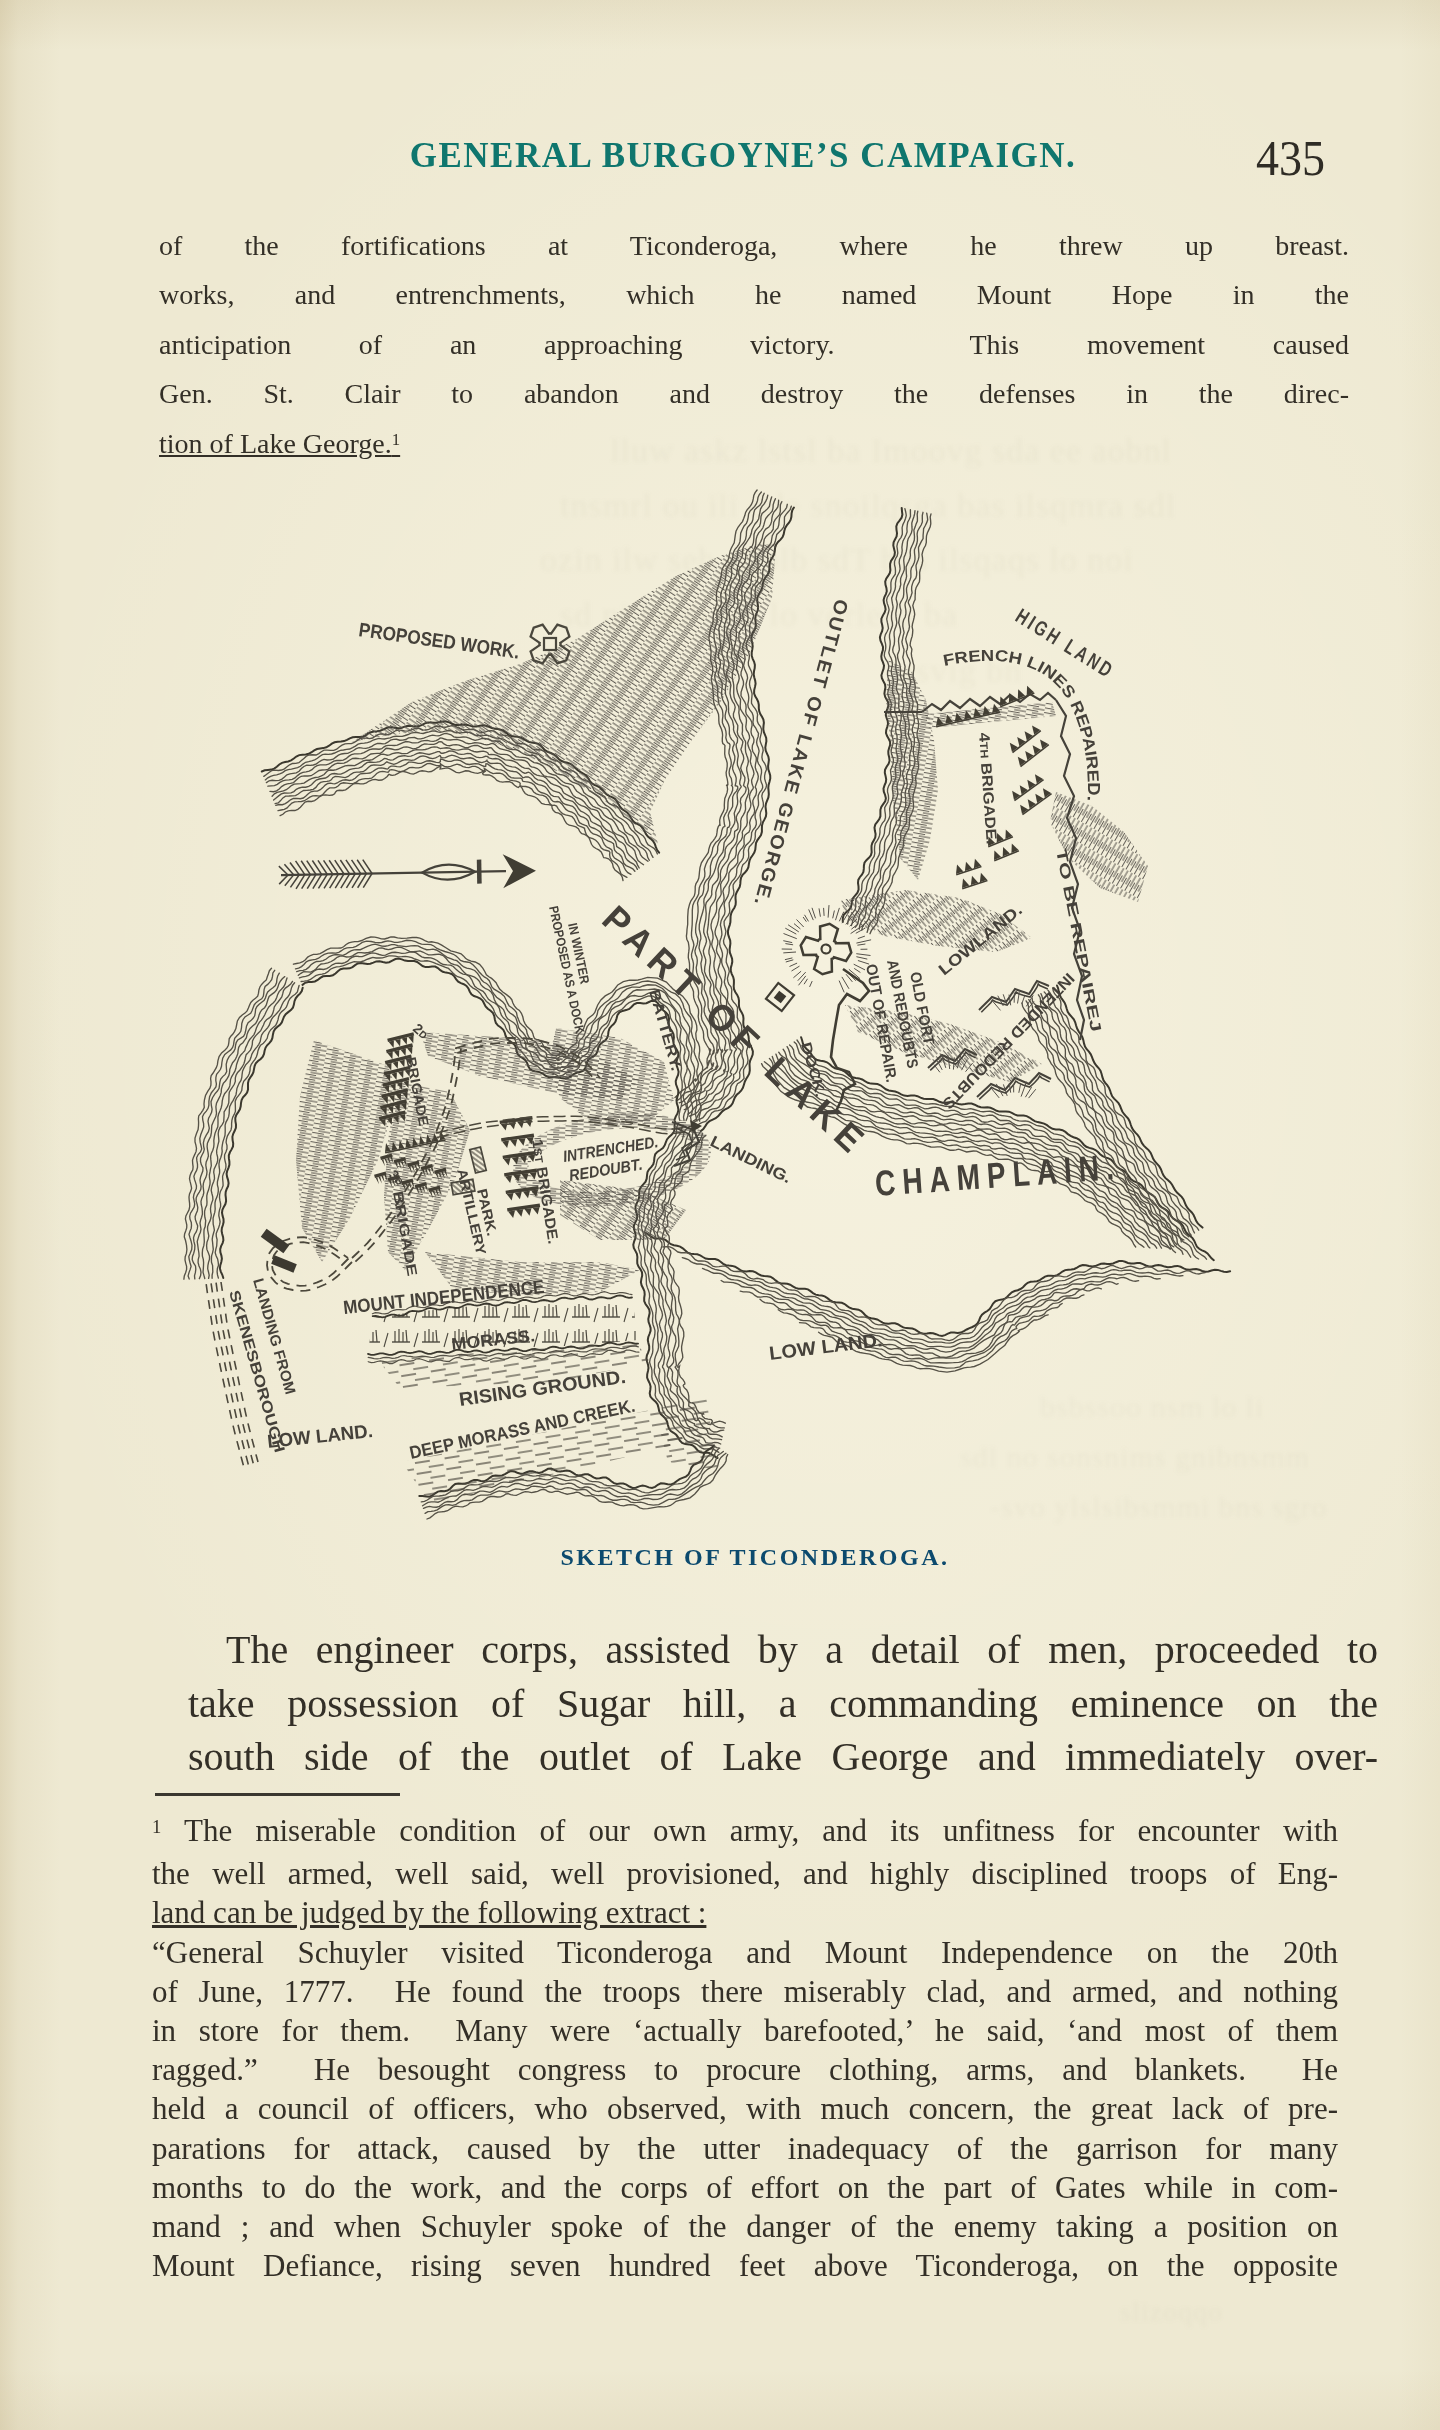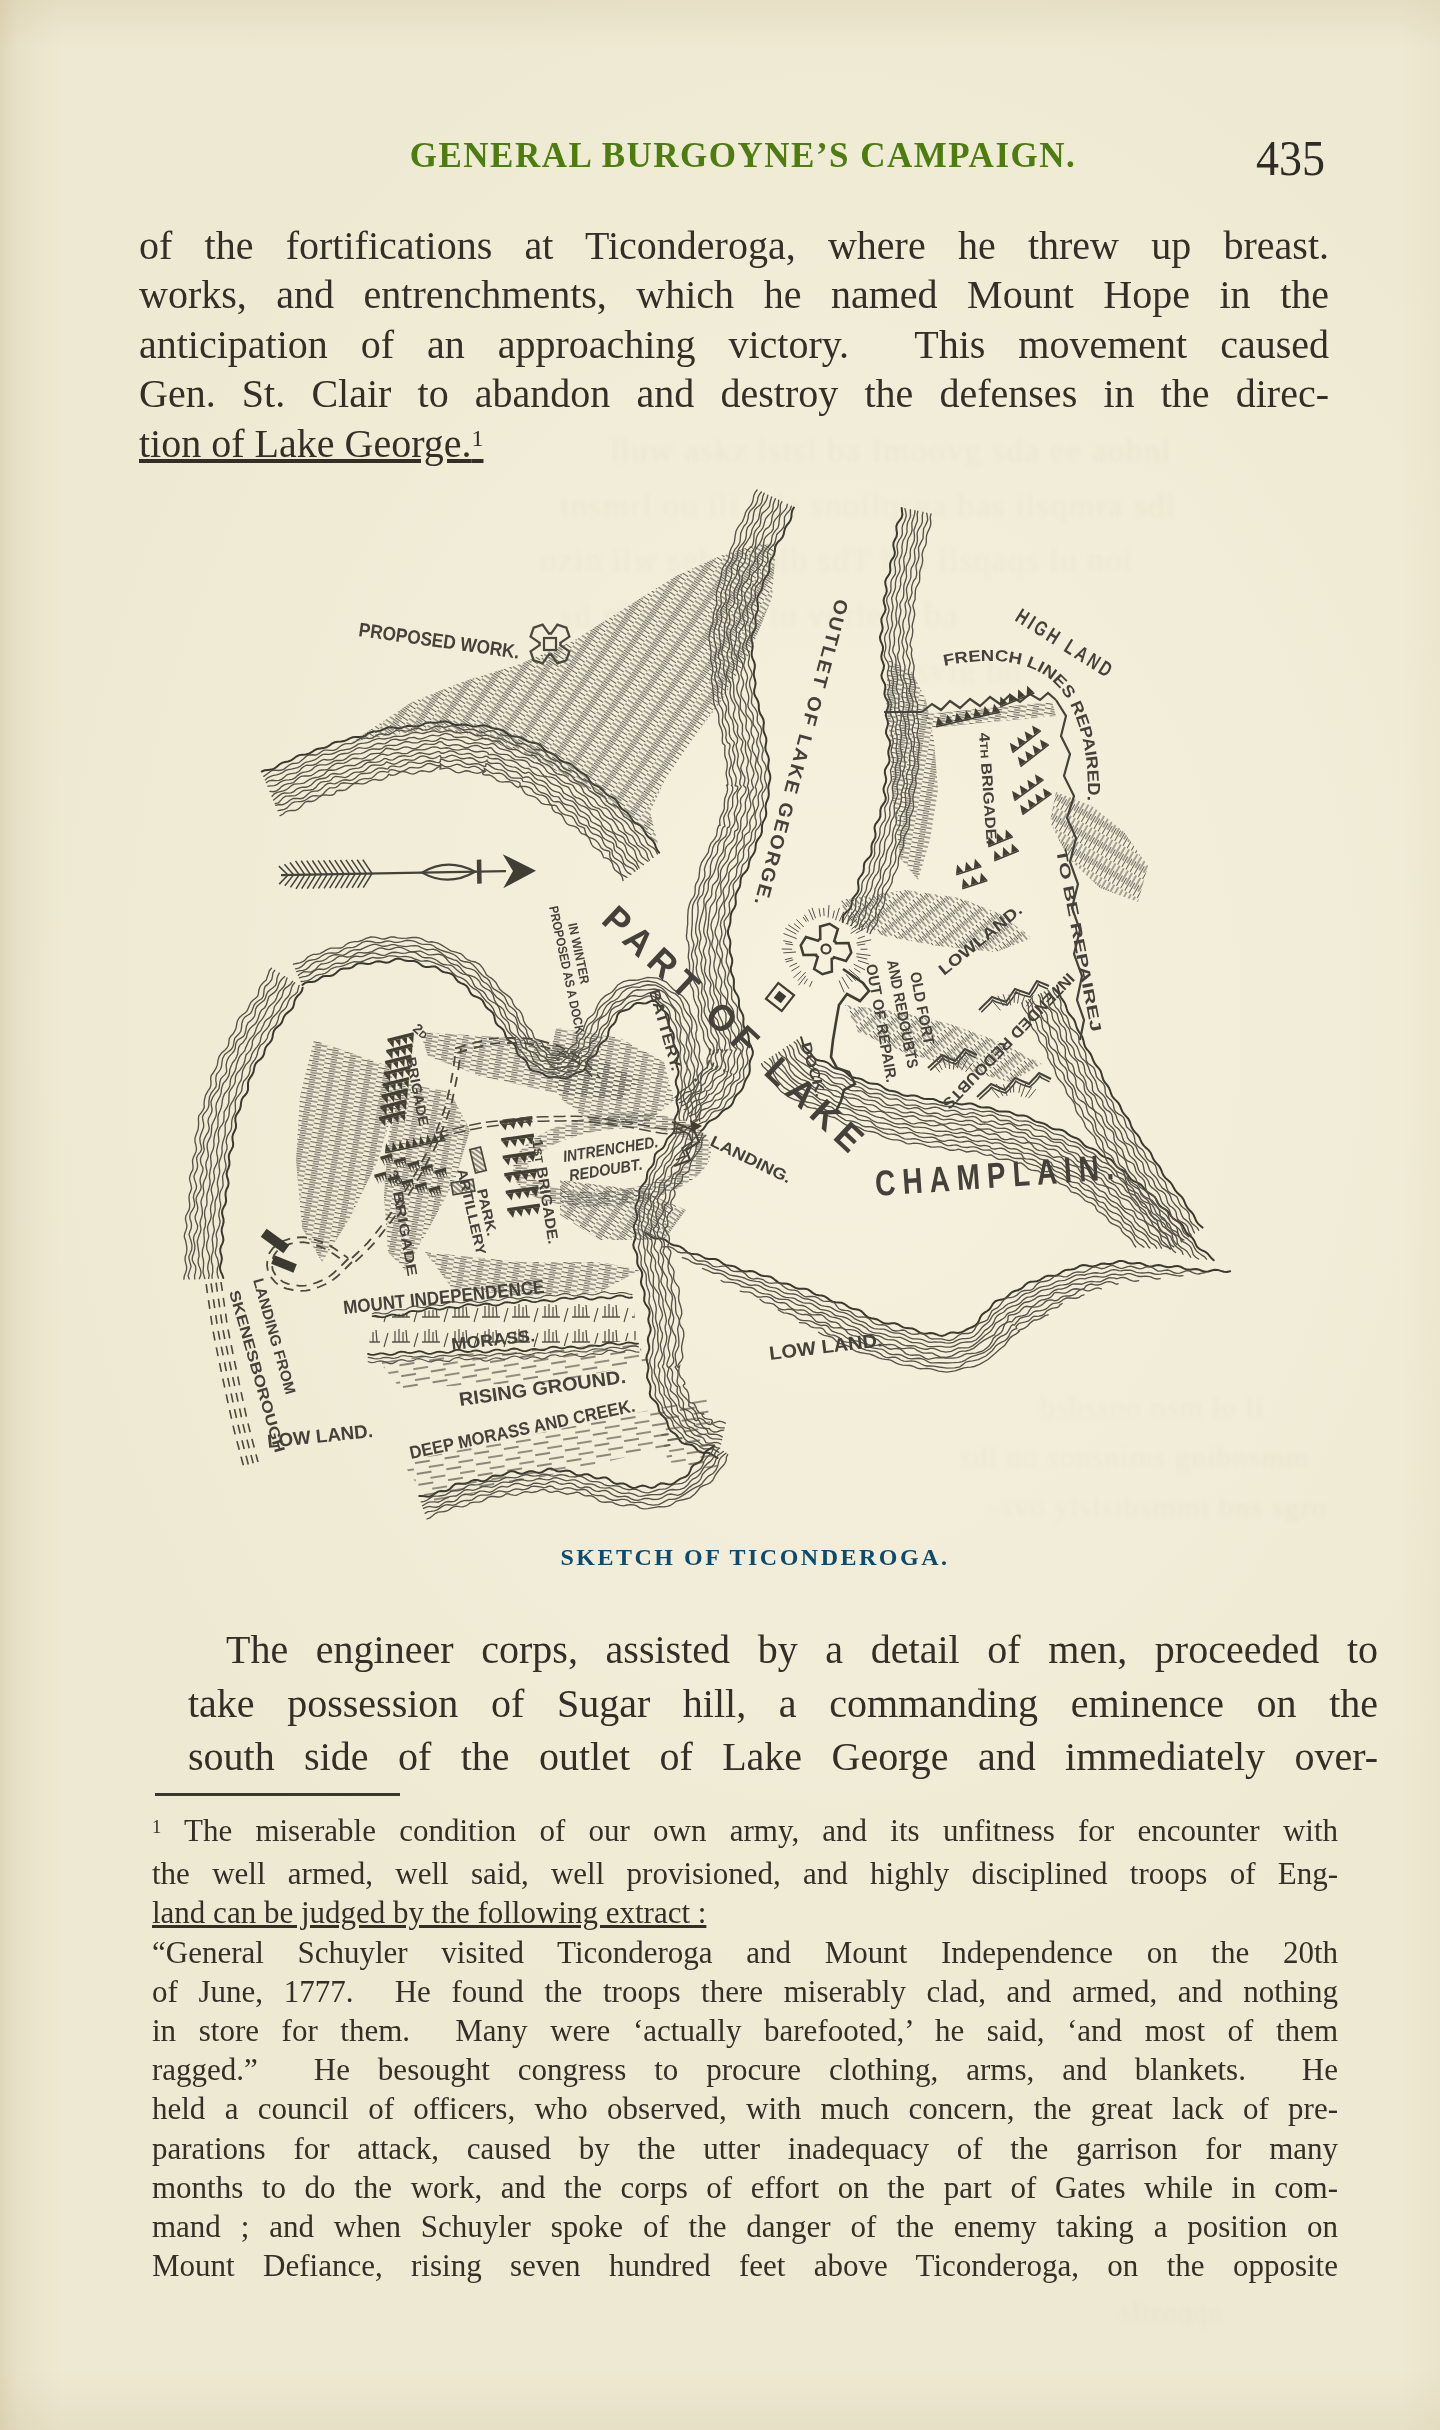--- a/index.html
+++ b/index.html
@@ -10,23 +10,23 @@
   radial-gradient(ellipse 1200px 1600px at 58% 42%, rgba(255,252,238,0.45), rgba(255,252,238,0) 70%),
   linear-gradient(90deg, rgba(190,172,128,0.30) 0px, rgba(190,172,128,0.12) 18px, rgba(190,172,128,0.0) 60px),
   linear-gradient(270deg, rgba(205,190,150,0.12) 0px, rgba(205,190,150,0.0) 40px),
   linear-gradient(180deg, rgba(190,172,128,0.18) 0px, rgba(190,172,128,0.0) 50px),
   linear-gradient(0deg, rgba(190,172,128,0.15) 0px, rgba(190,172,128,0.0) 60px);
 }
 .jl{white-space:nowrap;text-align:justify;text-align-last:justify;}
 .ll{white-space:nowrap;text-align:left;text-decoration:underline;}
 sup{font-size:0.6em;vertical-align:baseline;position:relative;top:-0.45em;}
 #header{position:absolute;left:148px;width:1190px;top:136px;text-align:center;
- font-size:35px;letter-spacing:1.5px;color:#4d7c0f;font-weight:bold;}
+ font-size:35px;letter-spacing:1.5px;color:#0f766e;font-weight:bold;}
 #pagenum{position:absolute;left:1256px;top:130px;font-size:46px;color:#2f2c25;transform:scaleY(1.08);transform-origin:top left;}
-#para1{position:absolute;left:139px;width:1190px;top:221px;font-size:40px;line-height:49.4px;}
+#para1{position:absolute;left:159px;width:1190px;top:221px;font-size:28px;line-height:49.4px;}
 #caption{position:absolute;left:160px;width:1190px;top:1544px;text-align:center;
  font-size:24px;font-weight:bold;letter-spacing:2.5px;color:#0c4a6e;}
 #para2{position:absolute;left:148px;width:1190px;top:1623px;font-size:40px;line-height:53.5px;margin-left:40px;}
 #para2 .jl:first-child{text-indent:38px;}
 #frule{position:absolute;left:155px;top:1793px;width:245px;height:3px;background:#3a372f;}
 #foot{position:absolute;left:152px;width:1186px;top:1811px;font-size:31px;line-height:39.2px;}
 .ghost{position:absolute;color:rgba(122,125,92,0.05);filter:blur(2px);font-size:34px;
  white-space:nowrap;letter-spacing:1px;}
 svg text{user-select:none;}
 </style></head>

